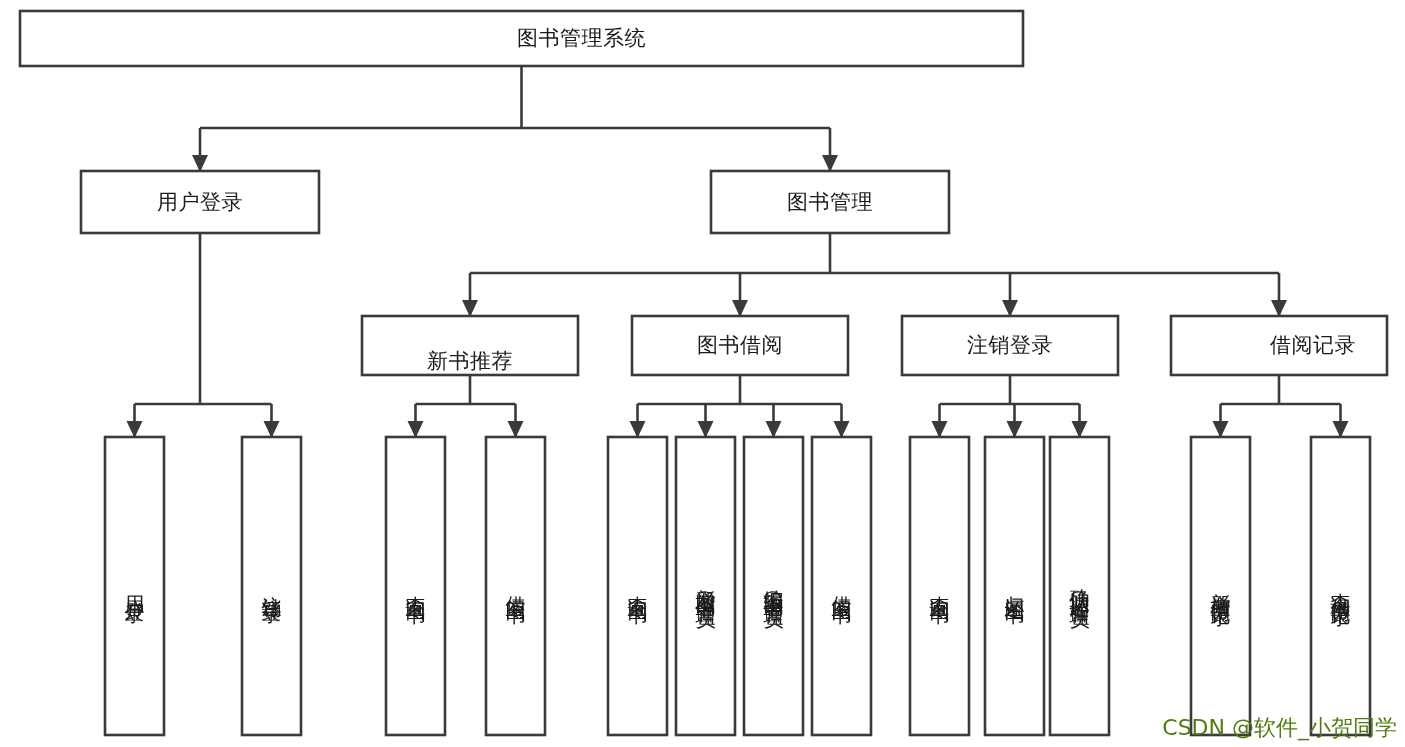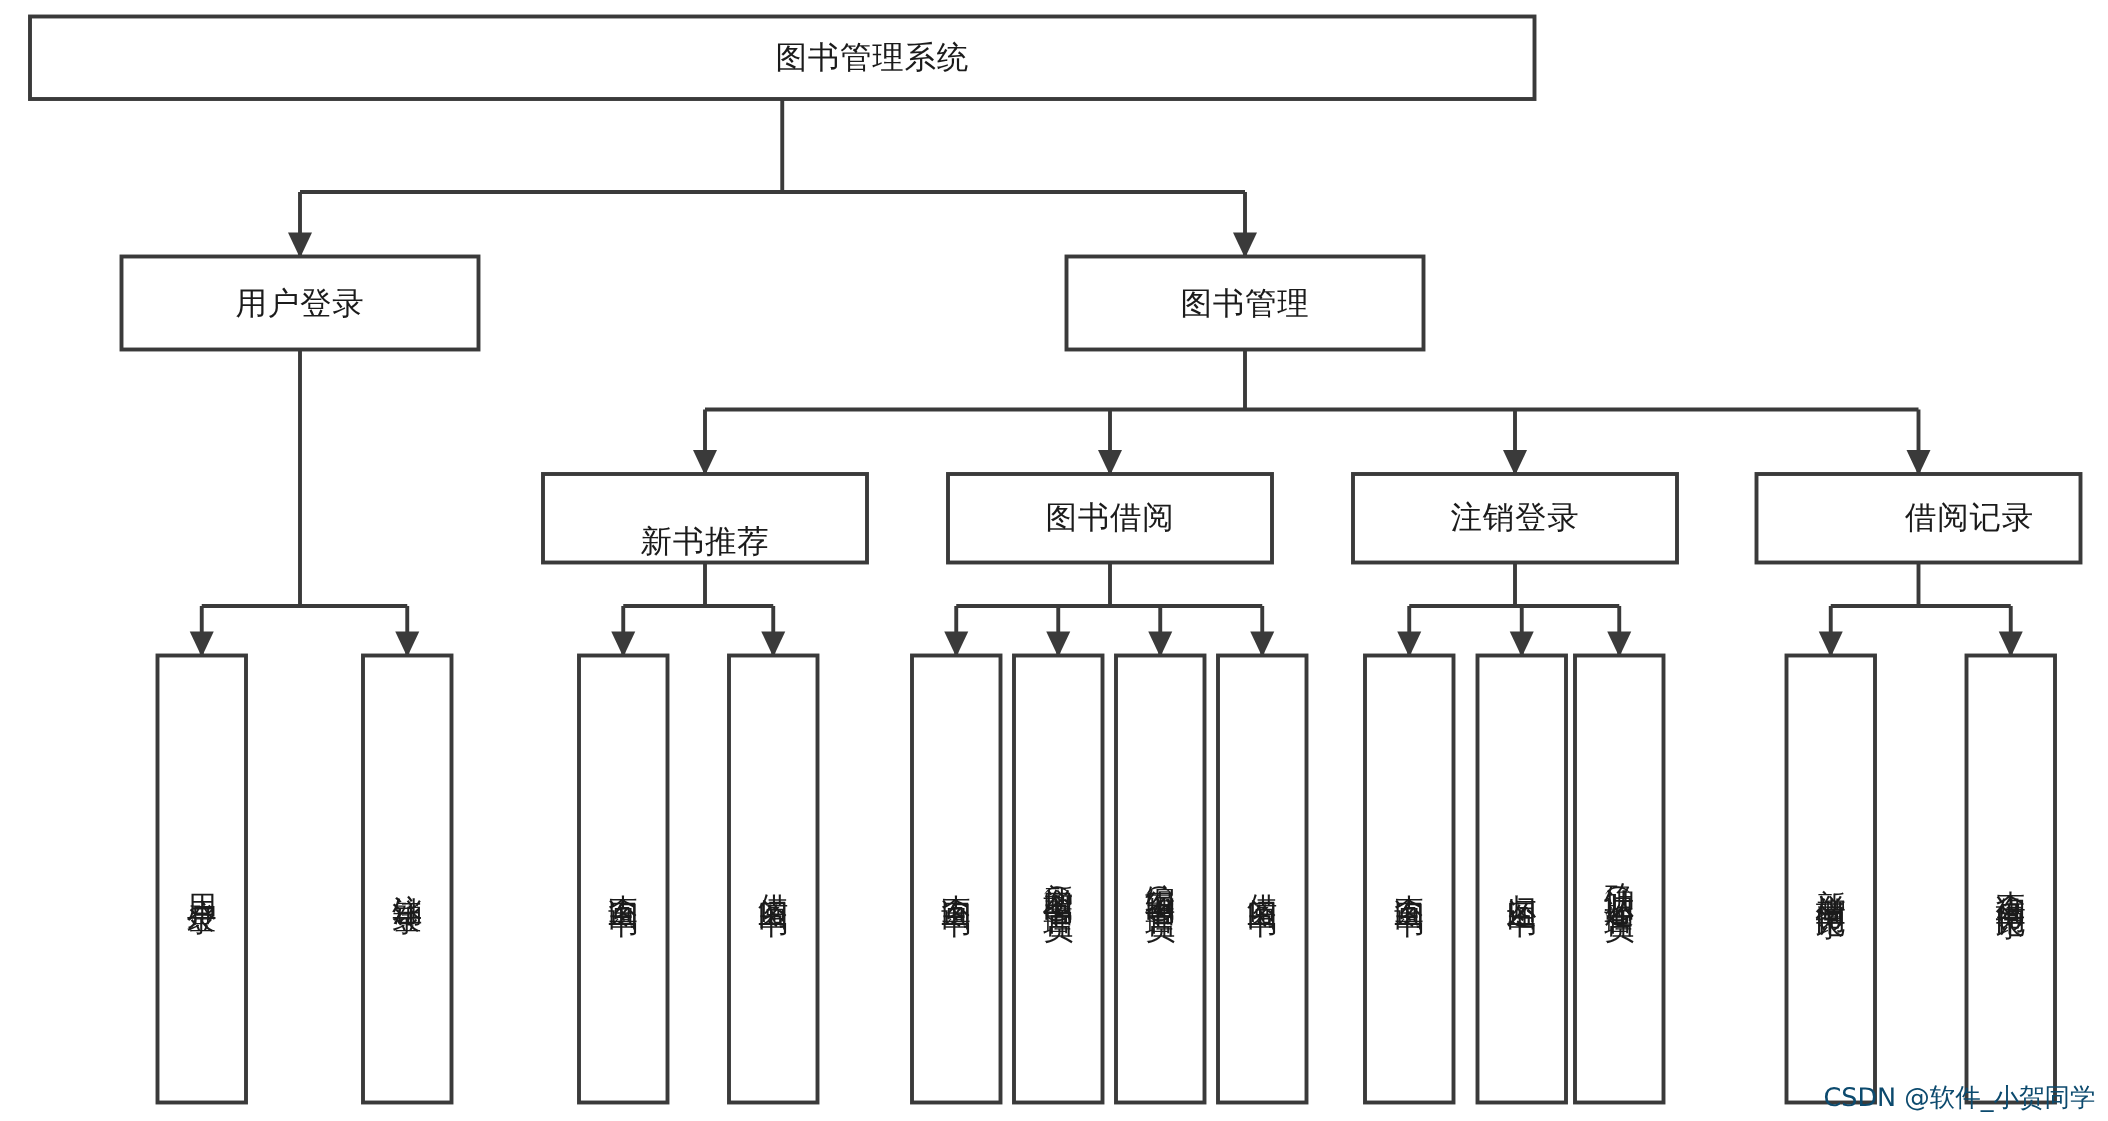--- a/index.html
+++ b/index.html
@@ -58,22 +58,22 @@
   .node-label.vertical {
     writing-mode: vertical-rl;
     text-orientation: upright;
     letter-spacing: 3px;
     font-size: 20px;
   }
   #watermark {
     position: absolute;
     right: 8px;
     bottom: 4px;
-    color: #0c4a6e;
-    font-size: 17px;
+    color: #4d7c0f;
+    font-size: 22px;
     font-family: "DejaVu Sans", "Liberation Sans", sans-serif;
     white-space: nowrap;
     pointer-events: none;
   }
 </style>
 </head>
 <body>
 
 <div id="diagram-root">
 

